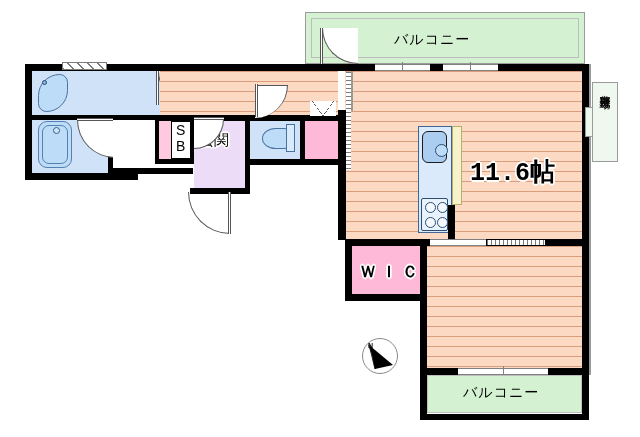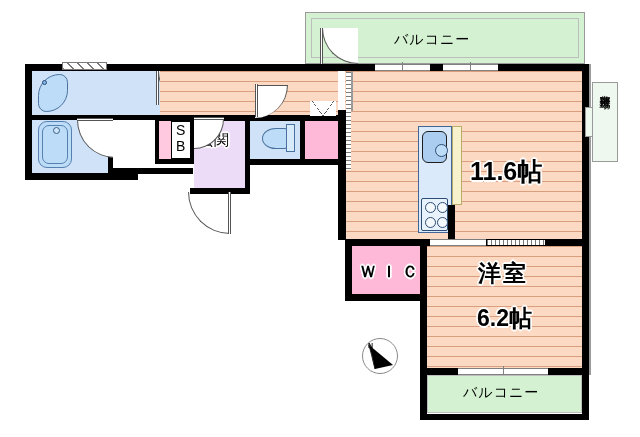--- a/index.html
+++ b/index.html
@@ -61,21 +61,21 @@
   .lbl {
     position: absolute;
     color: #000000;
     font-weight: bold;
     white-space: nowrap;
     text-shadow:
       1.6px 0 #fff, -1.6px 0 #fff, 0 1.6px #fff, 0 -1.6px #fff,
       1.2px 1.2px #fff, -1.2px 1.2px #fff, 1.2px -1.2px #fff, -1.2px -1.2px #fff;
   }
   .lbl-ldk { font-size: 25px; letter-spacing: 4px; }
-  .lbl-ldk-size { font-size: 25px; letter-spacing: 0px; }
+  .lbl-ldk-size { font-size: 25px; letter-spacing: 0px; font-family: Liberation Mono, monospace; }
   .lbl-room { font-size: 23px; letter-spacing: 2px; }
   .lbl-room-size { font-size: 23px; }
   .lbl-wic { font-size: 16px; letter-spacing: 5px; font-weight: bold; font-family: Liberation Serif, serif; }
   .lbl-genkan { font-size: 15px; font-weight: normal; }
   .lbl-balcony { font-size: 14px; font-weight: normal; letter-spacing: 1px; text-shadow:none; }
   .lbl-sb {
     font-size: 14px; font-weight: normal; line-height: 14px;
     text-shadow: none;
   }
   .lbl-vert {
@@ -304,22 +304,20 @@
   <div class="abs fill-yoshitsu" style="left:426px; top:246px; width:156px; height:129px;"></div>
 
   <div class="abs wall" style="left:426px; top:239px; width:156px; height:7px;"></div>
 
   <div class="abs window" style="left:430px; top:239px; width:56px; height:7px;"></div>
   <div class="abs" style="left:487px; top:240px; width:58px; height:5px;
               background: repeating-linear-gradient(to right, #7a7a7a 0 1.5px, #ffffff 1.5px 4px);"></div>
 
   <div class="abs wall" style="left:420px; top:239px; width:7px; height:142px;"></div>
 
-  <div class="lbl lbl-room" style="left:478px; top:258px;">洋室</div>
-  <div class="lbl lbl-room-size" style="left:477px; top:303px;">6.2帖</div>
 
   <div class="abs wall" style="left:420px; top:368px; width:169px; height:7px;"></div>
   <div class="abs window" style="left:458px; top:368px; width:90px; height:7px;"></div>
   <div class="window-tick" style="left:503px; top:366px; width:1.2px; height:11px;"></div>
 
   <div class="abs wall" style="left:420px; top:368px; width:7px; height:52px;"></div>
   <div class="abs wall" style="left:582px; top:368px; width:7px; height:52px;"></div>
   <div class="abs fill-green" style="left:427px; top:375px; width:155px; height:45px;"></div>
   <div class="abs" style="left:427px; top:375px; width:155px; height:45px; border:1px solid #bdbdbd;"></div>
   <div class="abs" style="left:427px; top:412px; width:155px; height:5px; background:#ffffff; border-top:1px solid #bdbdbd;"></div>

